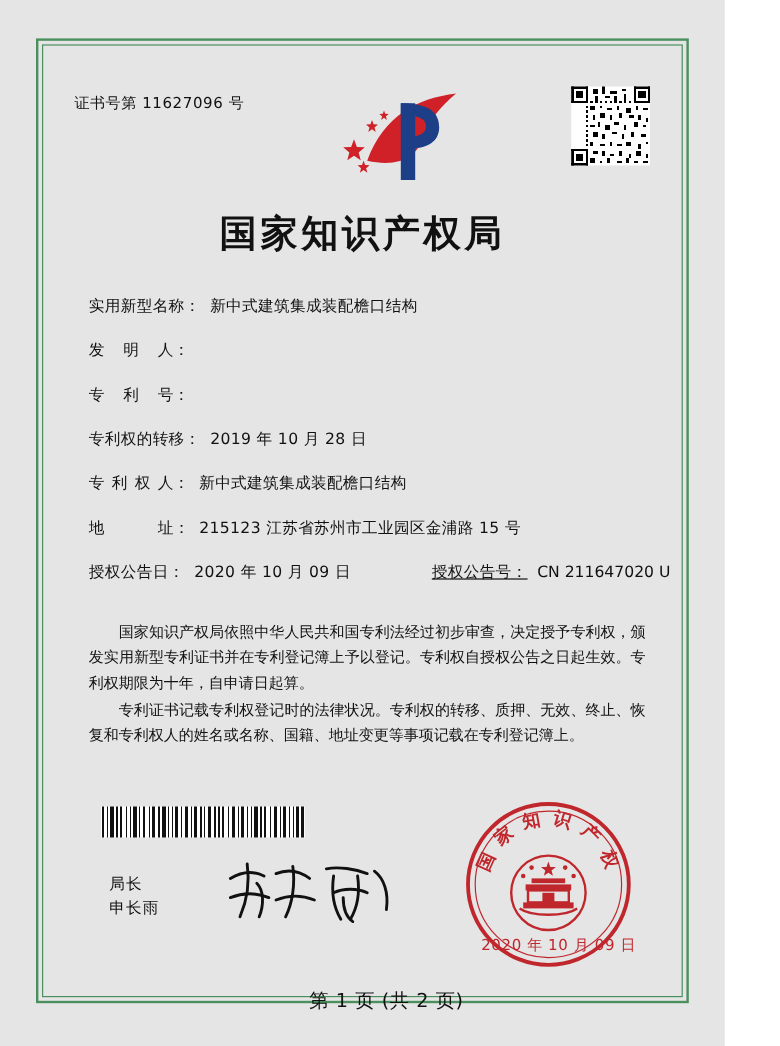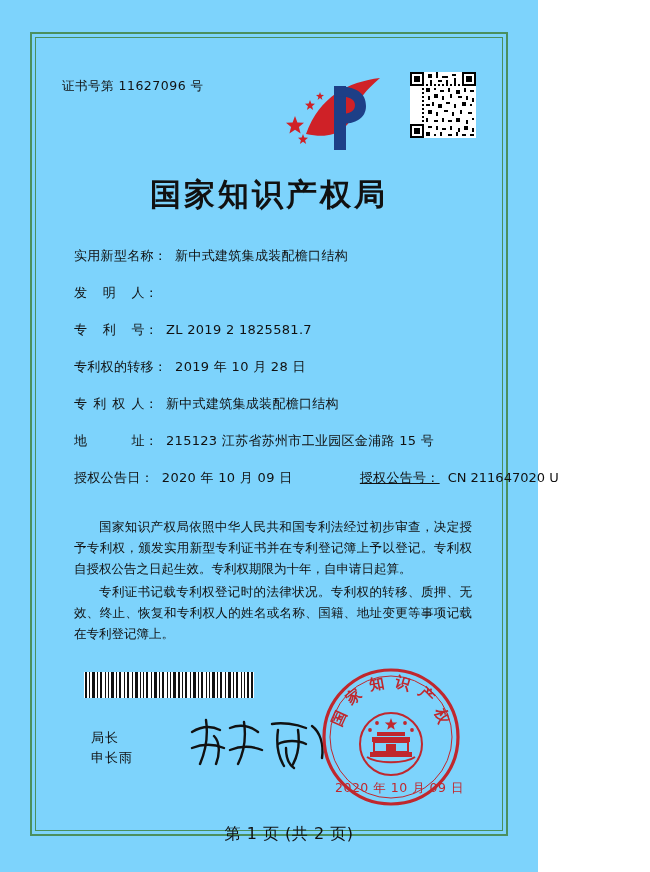--- a/index.html
+++ b/index.html
@@ -13,24 +13,24 @@
     font-family: "DejaVu Sans", "Liberation Sans", sans-serif;
     color: #1a1a1a;
     position: relative;
     overflow: hidden;
   }
 
   
   .certificate {
     position: absolute;
     left: 0; top: 0;
-    width: 538px;
+    width: 604px;
     height: 872px;
     box-sizing: border-box;
-    background: #7dd3fc;
+    background: #e5e5e5;
   }
   .frame-outer {
     position: absolute;
     left: 30px;
     top: 32px;
     right: 30px;
     bottom: 36px;
     border: 2px solid #4a8f5e;
     box-sizing: border-box;
   }
@@ -359,21 +359,20 @@
         <span>人：</span>
       </span>
     </div>
 
     <div class="field-row">
       <span class="field-label sp">
         <span>专</span>
         <span>利</span>
         <span>号：</span>
       </span>
-      <span class="field-value">ZL 2019 2 1825581.7</span>
     </div>
 
     <div class="field-row">
       <span class="field-label">专利权的转移：</span>
       <span class="field-value">2019 年 10 月 28 日</span>
     </div>
 
     <div class="field-row">
       <span class="field-label sp">
         <span>专</span>

